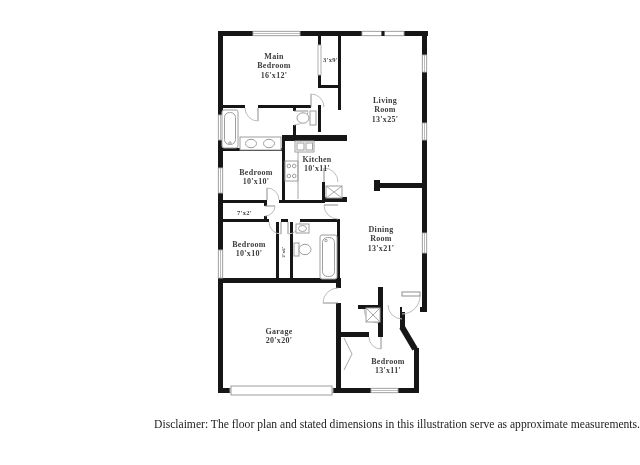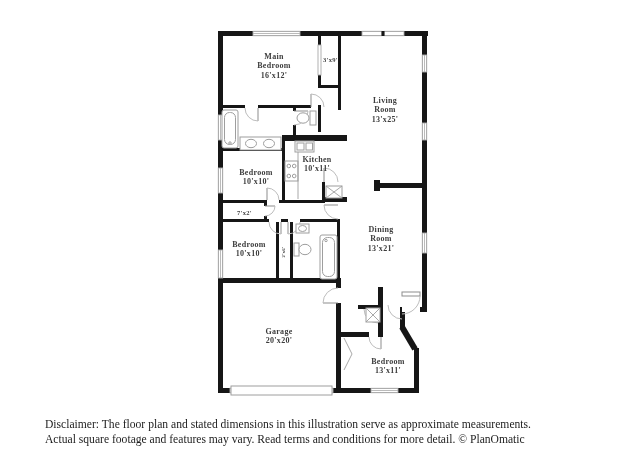--- a/index.html
+++ b/index.html
@@ -8,21 +8,21 @@
   .wall{fill:#161616;stroke:none;}
   .win{fill:#ffffff;stroke:#a9a9a9;stroke-width:0.9;}
   .winline{stroke:#a9a9a9;stroke-width:0.8;}
   .arc{fill:none;stroke:#bdbdbd;stroke-width:1;}
   .leaf{stroke:#8d8d8d;stroke-width:1;fill:#ffffff;}
   .fx{fill:#ffffff;stroke:#9e9e9e;stroke-width:1;}
   .fxl{stroke:#9e9e9e;stroke-width:0.9;fill:none;}
   .label{font-family:"Liberation Serif",serif;font-weight:bold;font-size:8px;letter-spacing:0.3px;fill:#3d3d3d;text-anchor:middle;}
   .label.small{font-size:6.5px;}
   .label.tiny{font-size:4.6px;}
-  .footer{position:absolute;left:0;right:0;top:418px;text-align:left;font-size:11.6px;line-height:14.6px;color:#1c1c1c;margin-left:45px;}
+  .footer{position:absolute;left:0;right:0;top:418px;text-align:right;font-size:11.6px;line-height:14.6px;color:#1c1c1c;}
 </style>
 </head>
 <body>
 
 <svg width="640" height="465" viewBox="0 0 640 465">
 
   <g fill="#161616">
 
     <rect class="wall" x="218" y="31" width="210" height="5"></rect>
     <rect class="wall" x="218" y="31" width="5" height="362"></rect>
@@ -270,14 +270,13 @@
     </g>
     <g>
       <text class="label" x="388" y="363.5">Bedroom</text>
       <text class="label" x="388" y="372.5">13'x11'</text>
     </g>
   </g>
 </svg>
 
 <div class="footer">
   <div>Disclaimer: The floor plan and stated dimensions in this illustration serve as approximate measurements.</div>
-  <div>Actual square footage and features may vary. Read terms and conditions for more detail. © PlanOmatic</div>
 </div>
 
 </body></html>

